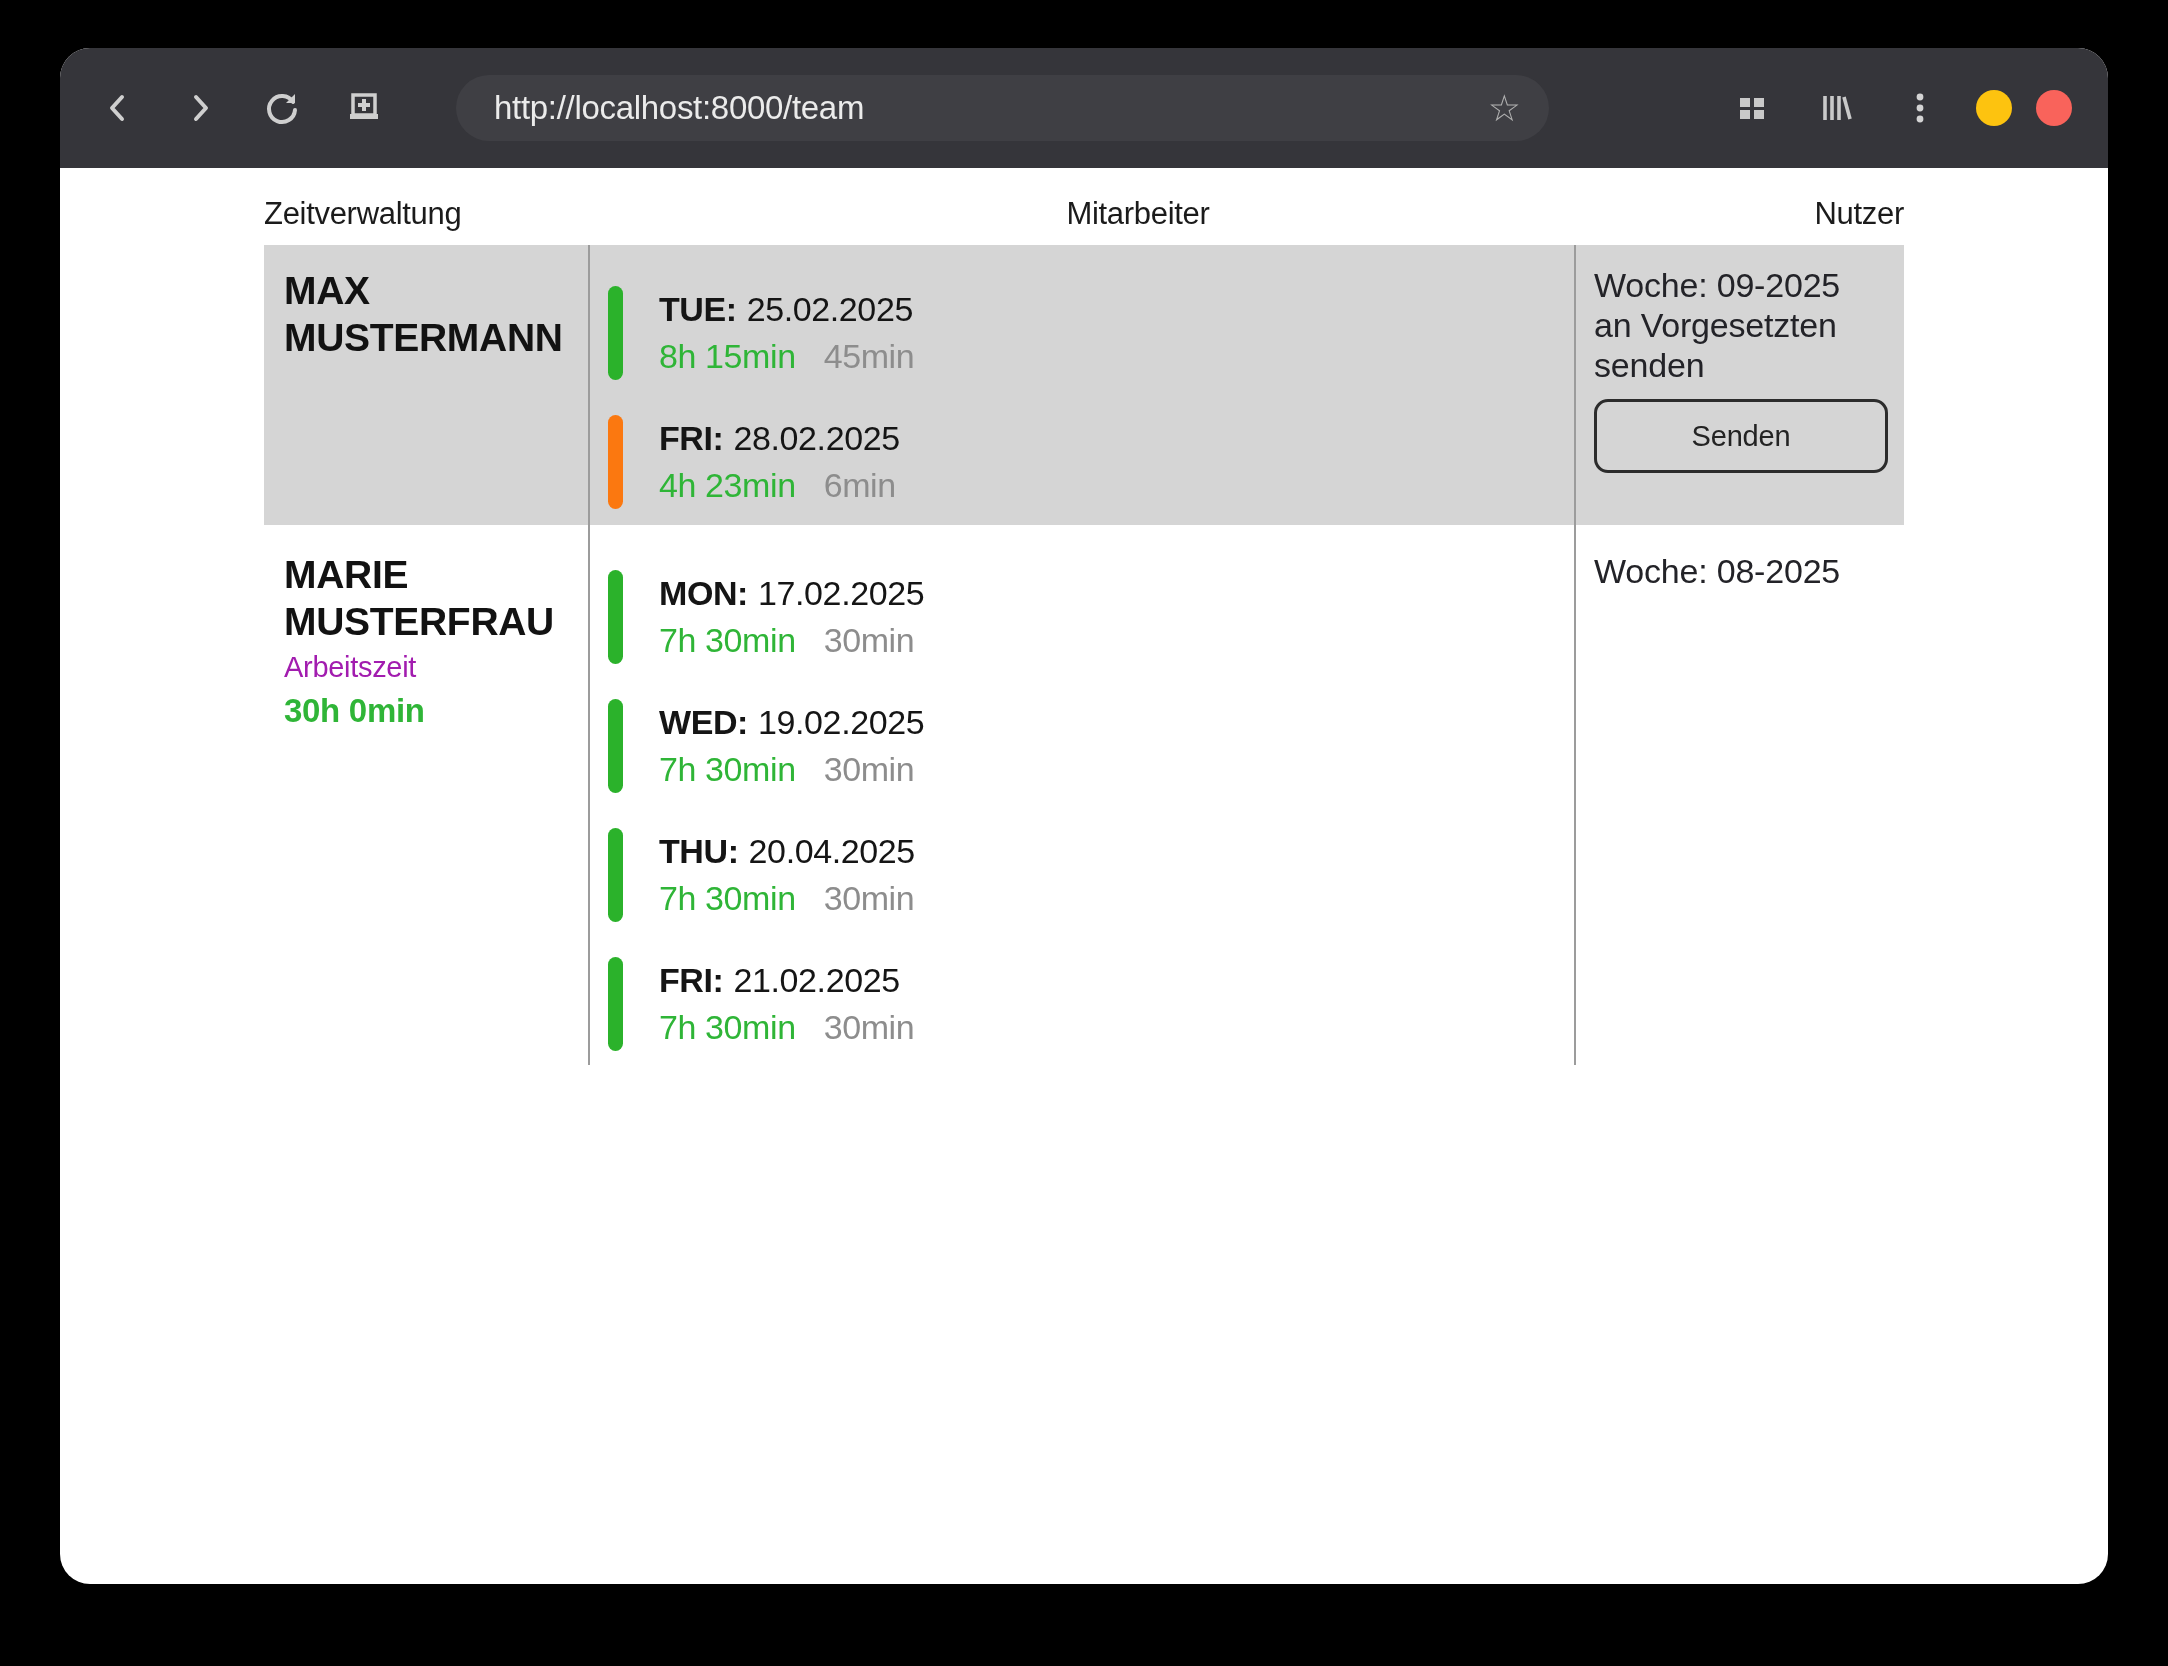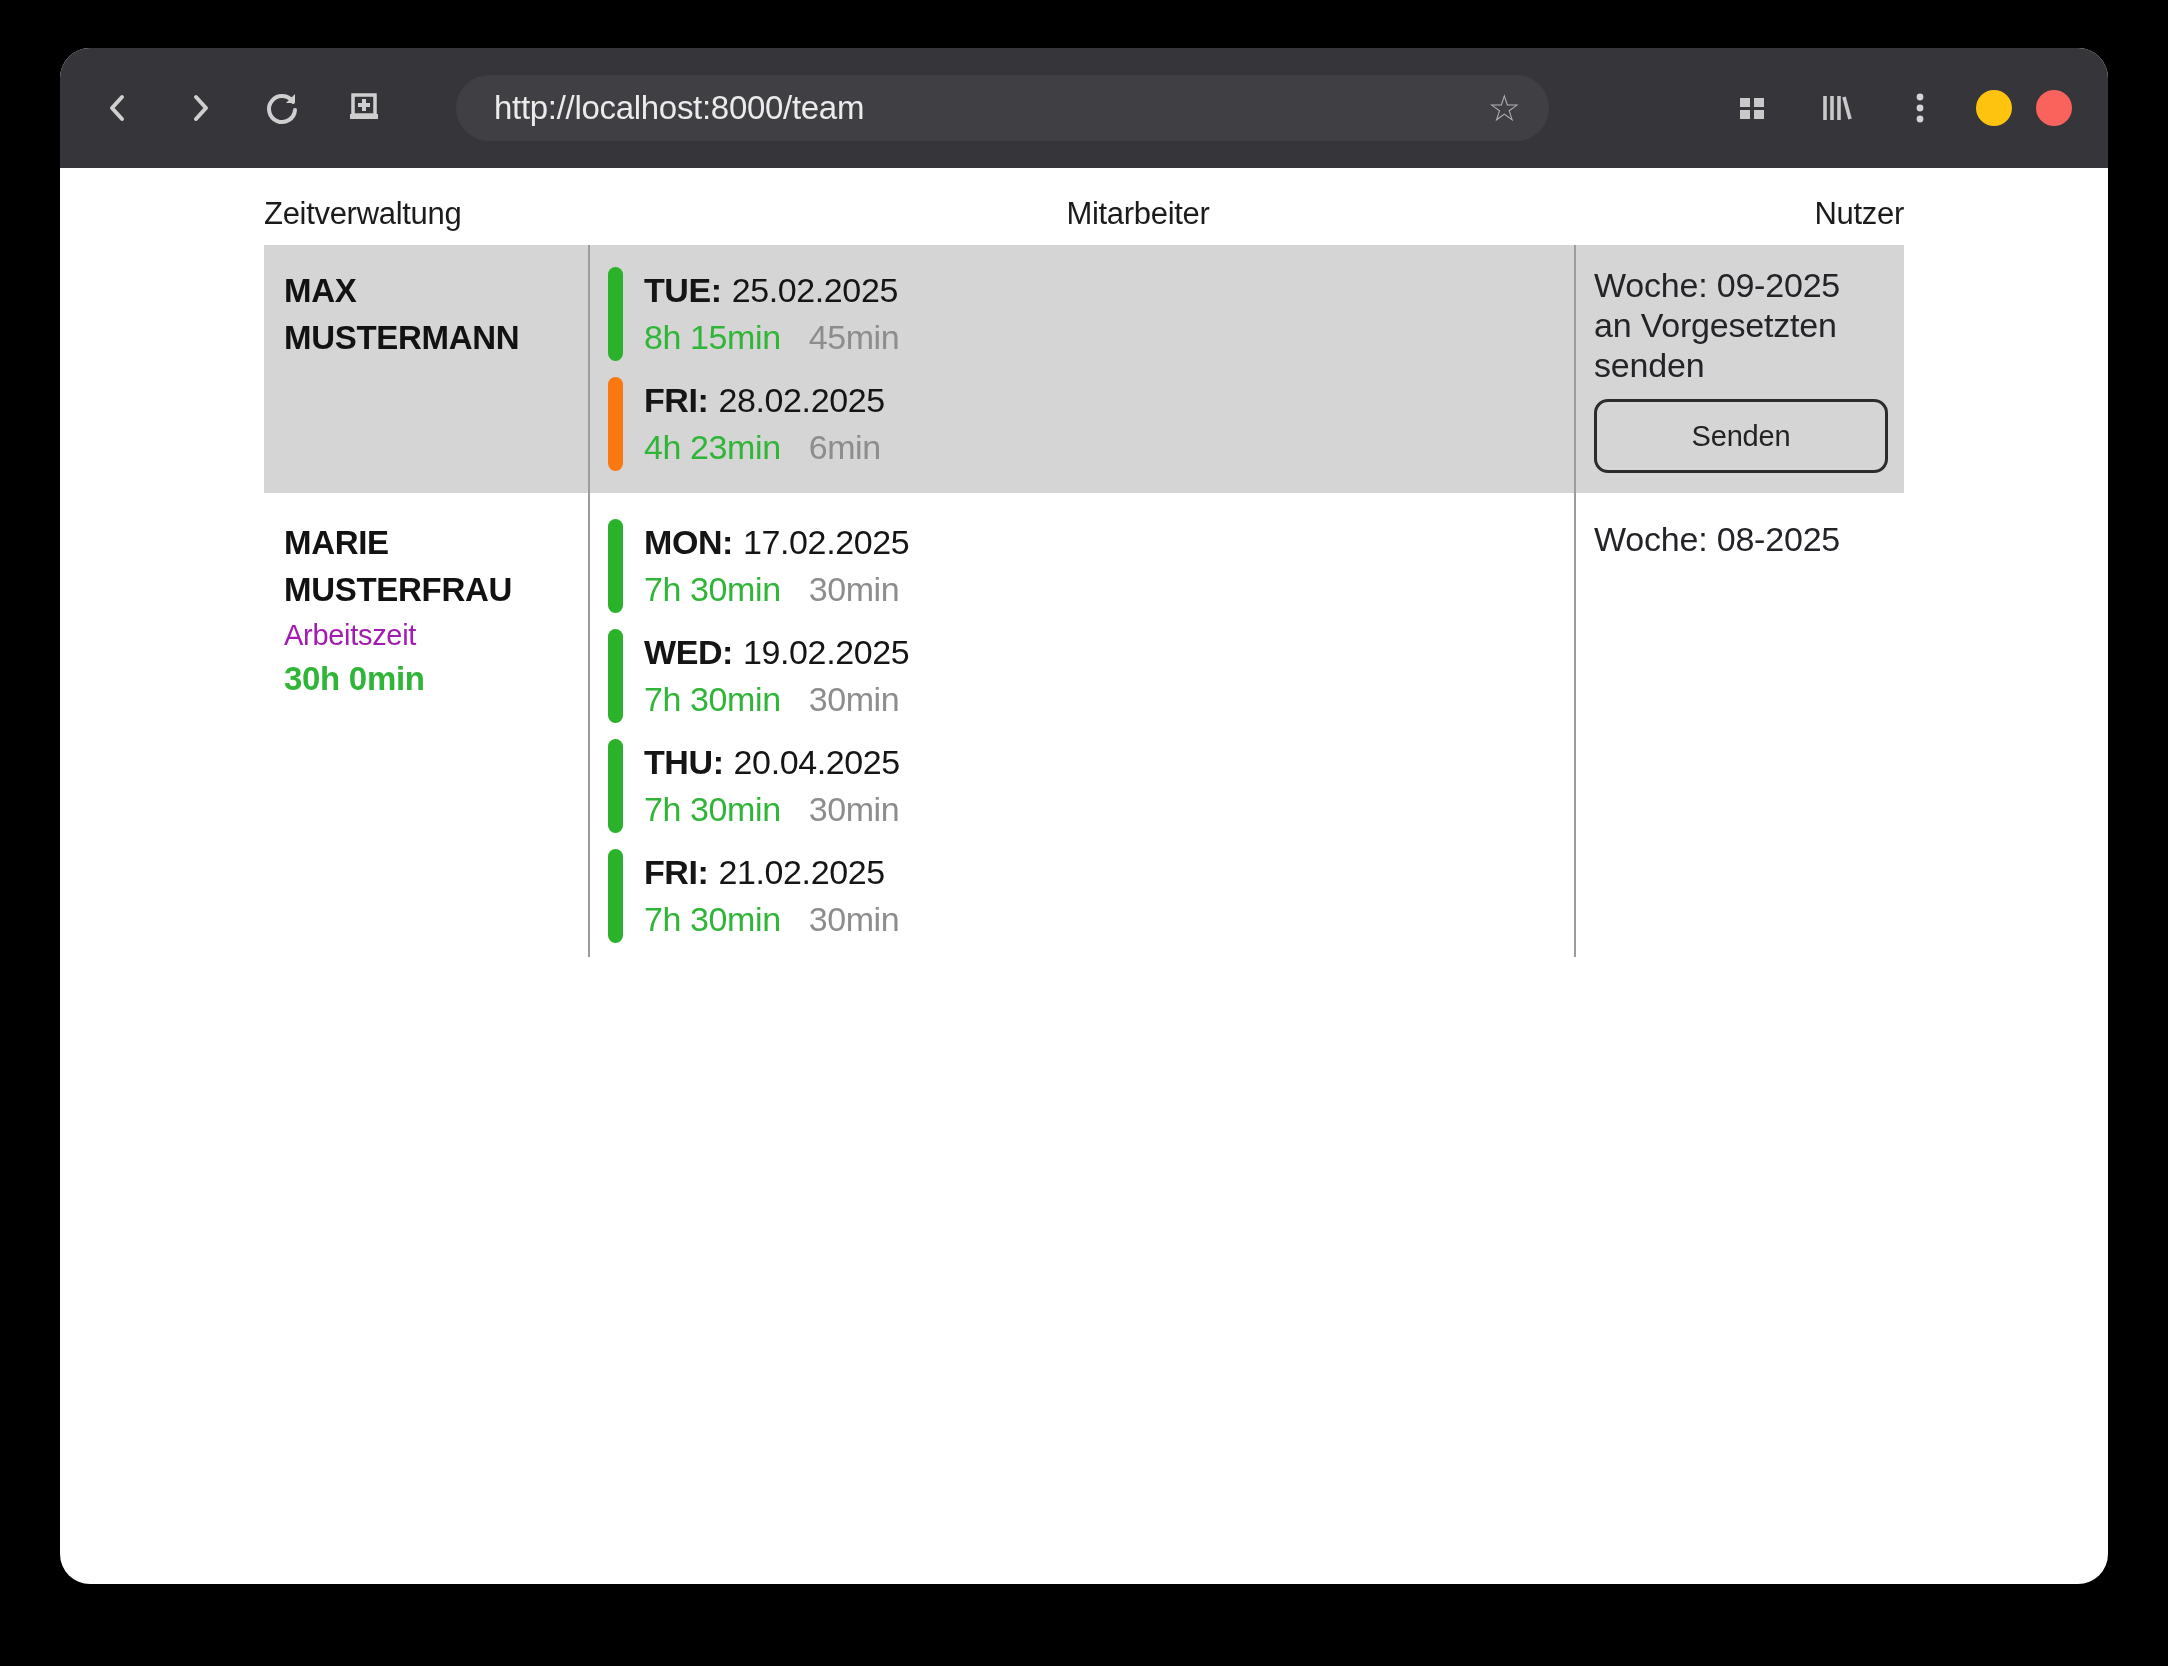--- a/index.html
+++ b/index.html
@@ -53,27 +53,27 @@
   }
   .row{
     display:grid;grid-template-columns:324px 986px 330px;
   }
   .row.highlight{background:#d5d5d5;}
   .col{box-sizing:border-box;}
   .col-entries,.col-week{border-left:2px solid #9c9c9c;}
   
   .col-name{padding:22px 16px 16px 20px;}
   .row-marie .col-name{padding-top:26px;}
-  .emp-name{font-size:33px;font-weight:bold;color:#121212;line-height:47px;letter-spacing:-0.3px;}
+  .emp-name{font-size:39px;font-weight:bold;color:#121212;line-height:47px;letter-spacing:-0.3px;}
   .meta-label{font-size:29px;color:#a21caf;line-height:44px;letter-spacing:-0.3px;}
   .meta-value{font-size:33px;line-height:44px;letter-spacing:-0.3px;}
   
   .col-entries{padding:22px 0 16px 18px;display:flex;flex-direction:column;gap:16px;}
   .row-marie .col-entries{padding-top:26px;padding-bottom:14px;}
-  .entry{display:flex;gap:21px;}
+  .entry{display:flex;gap:36px;margin-top:19px;}
   .pill{width:15px;border-radius:9px;flex:none;align-self:stretch;}
   .entry-lines{display:flex;flex-direction:column;}
   .entry-line{font-size:34px;line-height:47px;letter-spacing:-0.4px;color:#151515;}
   .day{font-weight:bold;margin-right:10px;}
   .t-break{margin-left:28px;}
   
   .col-week{padding:20px 18px 20px 18px;display:flex;flex-direction:column;}
   .row-marie .col-week{padding-top:26px;}
   .week-line{font-size:34px;color:#232328;line-height:40px;letter-spacing:-0.2px;}
   .btn{

